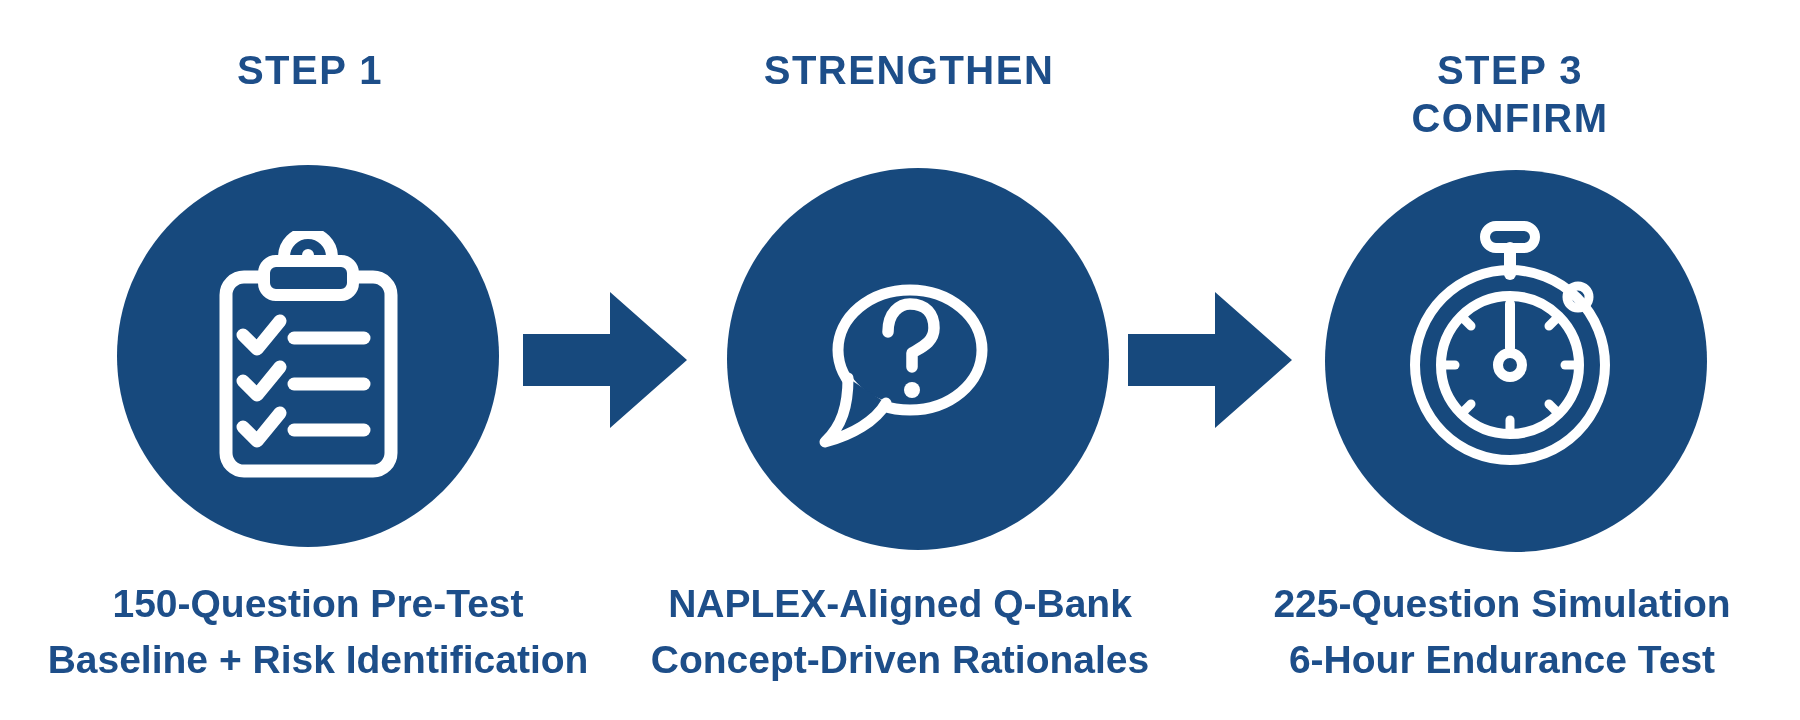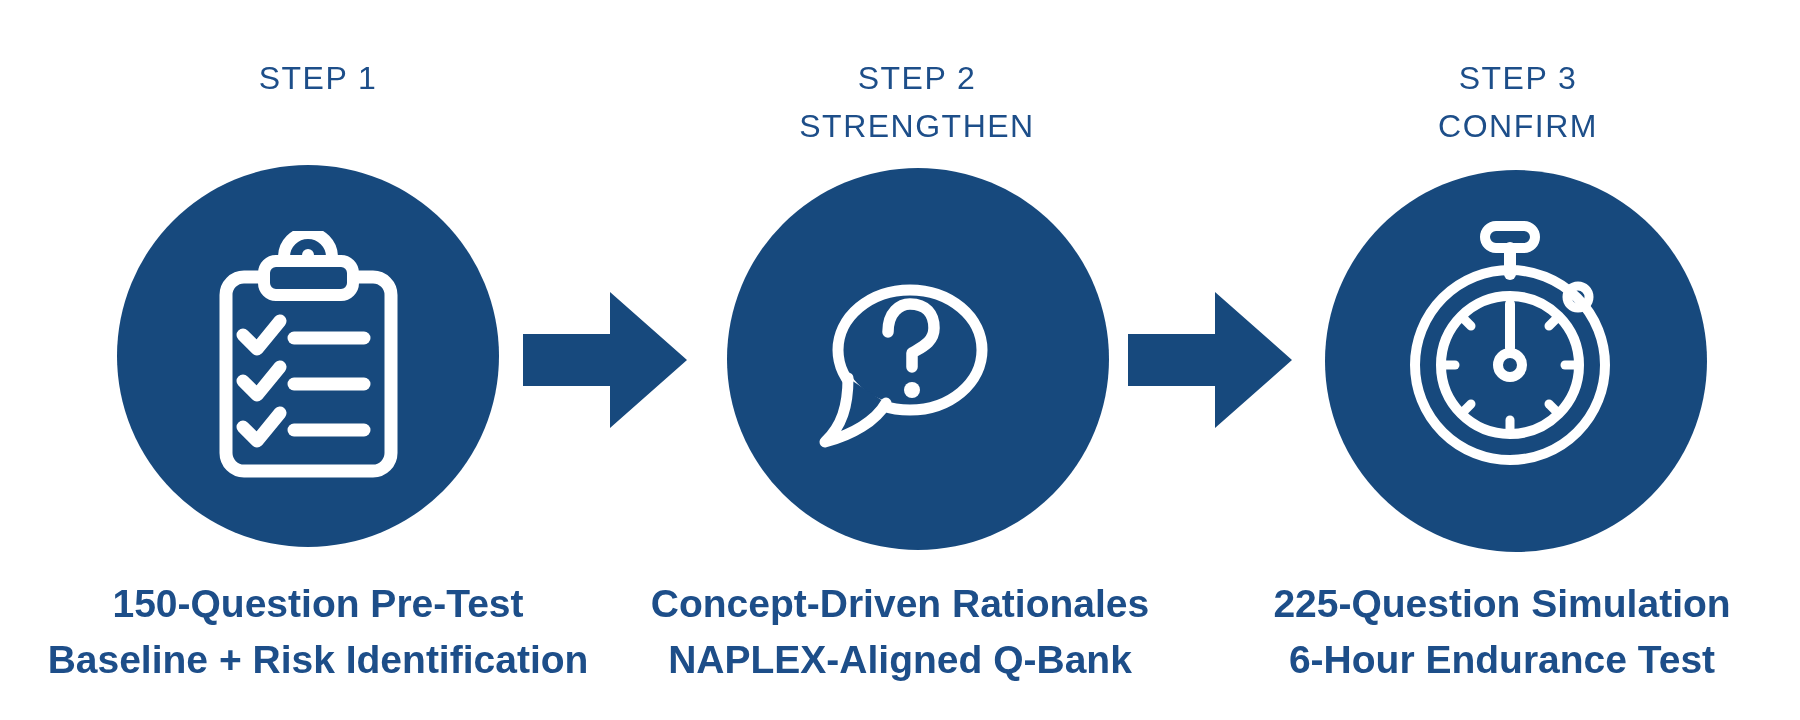--- a/index.html
+++ b/index.html
@@ -7,22 +7,22 @@
     position:relative;
     width:1800px;height:720px;
     background:var(--background,#ffffff);
     overflow:hidden;
     font-family:"Liberation Sans","DejaVu Sans",sans-serif;
   }
   .title{
     position:absolute;top:42px;width:600px;
     text-align:center;
     color:var(--text-blue,#1d4e89);
-    font-size:32px;font-weight:normal;letter-spacing:1.5px;
-    line-height:48px;margin:12px;
+    font-size:40px;font-weight:bold;letter-spacing:1.5px;
+    line-height:48px;margin:4px;
   }
   .t1{left:6px;} .t2{left:605px;} .t3{left:1206px;}
   .circle{
     position:absolute;width:382px;height:382px;border-radius:50%;
     background:var(--shape-blue,#17497d);
     display:flex;align-items:center;justify-content:center;
   }
   .c1{left:117px;top:165px;}
   .c2{left:727px;top:168px;}
   .c3{left:1325px;top:170px;}
@@ -72,34 +72,33 @@
       <span style="display:block">Baseline + Risk Identification</span>
     </p>
   </section>
 
   <svg class="arrow a1" width="164" height="136" viewBox="0 0 164 136">
     <polygon points="0,42 87,42 87,0 164,68 87,136 87,94 0,94"></polygon>
   </svg>
 
   <section>
     <h2 class="title t2">
-      <div>STEP 2</div>
       <div>STRENGTHEN</div>
     </h2>
     <div class="circle c2">
       <svg class="bubble-icon" width="230" height="230" viewBox="0 0 230 230">
         <ellipse class="st" stroke-width="11" cx="115" cy="115" rx="72" ry="60"></ellipse>
         <path class="st-fill-blue" stroke-width="11" d="M53,143 C53,171 47,191 30,207 C57,200 81,186 91,168"></path>
         <path class="st" stroke-width="11.5" d="M93,97 C93,77 105,69 115,69 C131,69 139,79 139,93 C139,107 127,112 117,118 L117,132"></path>
         <circle class="fill-white" cx="117" cy="155" r="8"></circle>
       </svg>
     </div>
     <p class="desc d2">
+      <span style="display:block">NAPLEX-Aligned Q-Bank</span>
       <span style="display:block">Concept-Driven Rationales</span>
-      <span style="display:block">NAPLEX-Aligned Q-Bank</span>
     </p>
   </section>
 
   <svg class="arrow a2" width="164" height="136" viewBox="0 0 164 136">
     <polygon points="0,42 87,42 87,0 164,68 87,136 87,94 0,94"></polygon>
   </svg>
 
   <section>
     <h2 class="title t3">
       <div>STEP 3</div>

